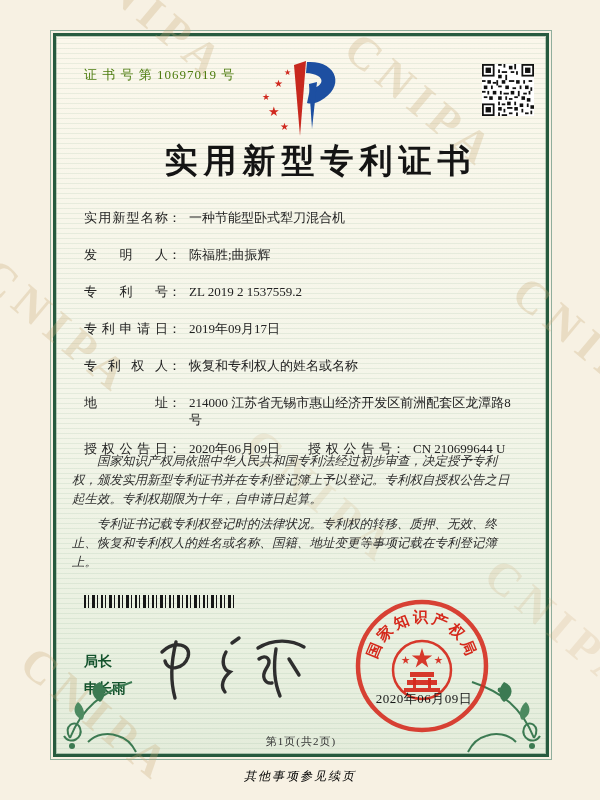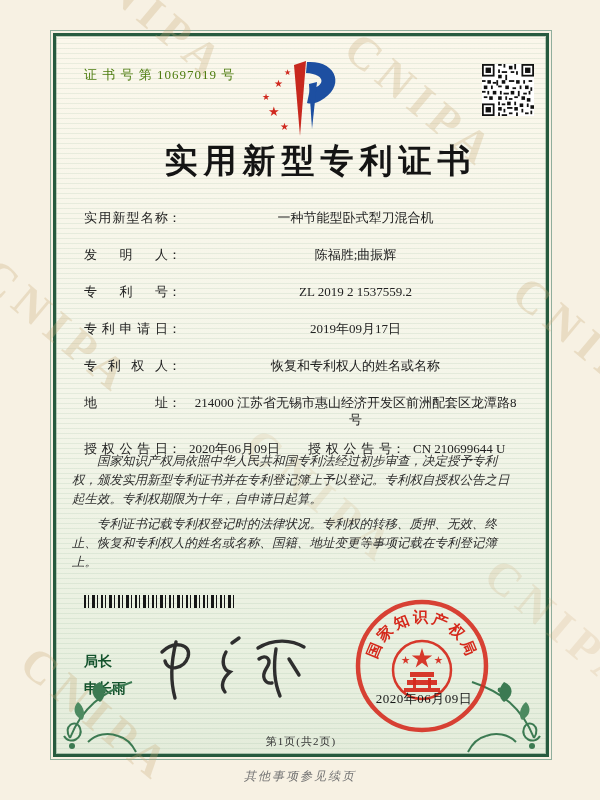--- a/index.html
+++ b/index.html
@@ -40,21 +40,21 @@
     text-align:center; font-size:33px; font-weight:700; letter-spacing:6px; color:#141414;
   }
   
   .fields{position:absolute; left:84px; top:209px; width:438px; z-index:2; font-size:13px;}
   .frow{display:flex; margin-bottom:20px; line-height:17px;}
   .flabel{
     display:inline-block; width:84px; flex:0 0 84px;
     text-align:justify; text-align-last:justify; color:#222;
   }
   .fcolon{flex:0 0 auto; margin-right:8px;}
-  .fvalue{flex:1 1 auto; max-width:350px;text-align:center;}
+  .fvalue{flex:1 1 auto; max-width:350px;}
   .grant-row{display:flex; margin-bottom:0;}
   .grant-a{display:flex;}
   .grant-b{display:flex; margin-left:28px;}
   
   .paras{
     position:absolute; left:72px; top:452px; width:438px; z-index:2;
     font-size:12.5px; line-height:1.5; color:#2e2e2e; font-style:italic;
   }
   .paras p{margin:0 0 7px 0; text-indent:2em;}
   
@@ -81,21 +81,21 @@
   }
   .page-footer{
     position:absolute; left:50px; top:734px; width:502px; z-index:2;
     text-align:center; font-size:11px; color:#333; letter-spacing:1px;
   }
   .flourish{position:absolute; z-index:3;}
   .flourish.left{left:52px; top:676px;}
   .flourish.right{left:466px; top:676px; transform:scaleX(-1);}
   .cont-note{
     position:absolute; left:0; top:768px; width:600px; z-index:2;
-    text-align:center; font-size:12px; font-style:italic; letter-spacing:2px; color:#737373;
+    text-align:center; font-size:12px; font-style:italic; letter-spacing:2px; color:#000000;
   }
 </style>
 </head>
 <body>
 
 <div class="page">
 
   <div class="frame">
     <div class="frame-inner"></div>
   </div>

